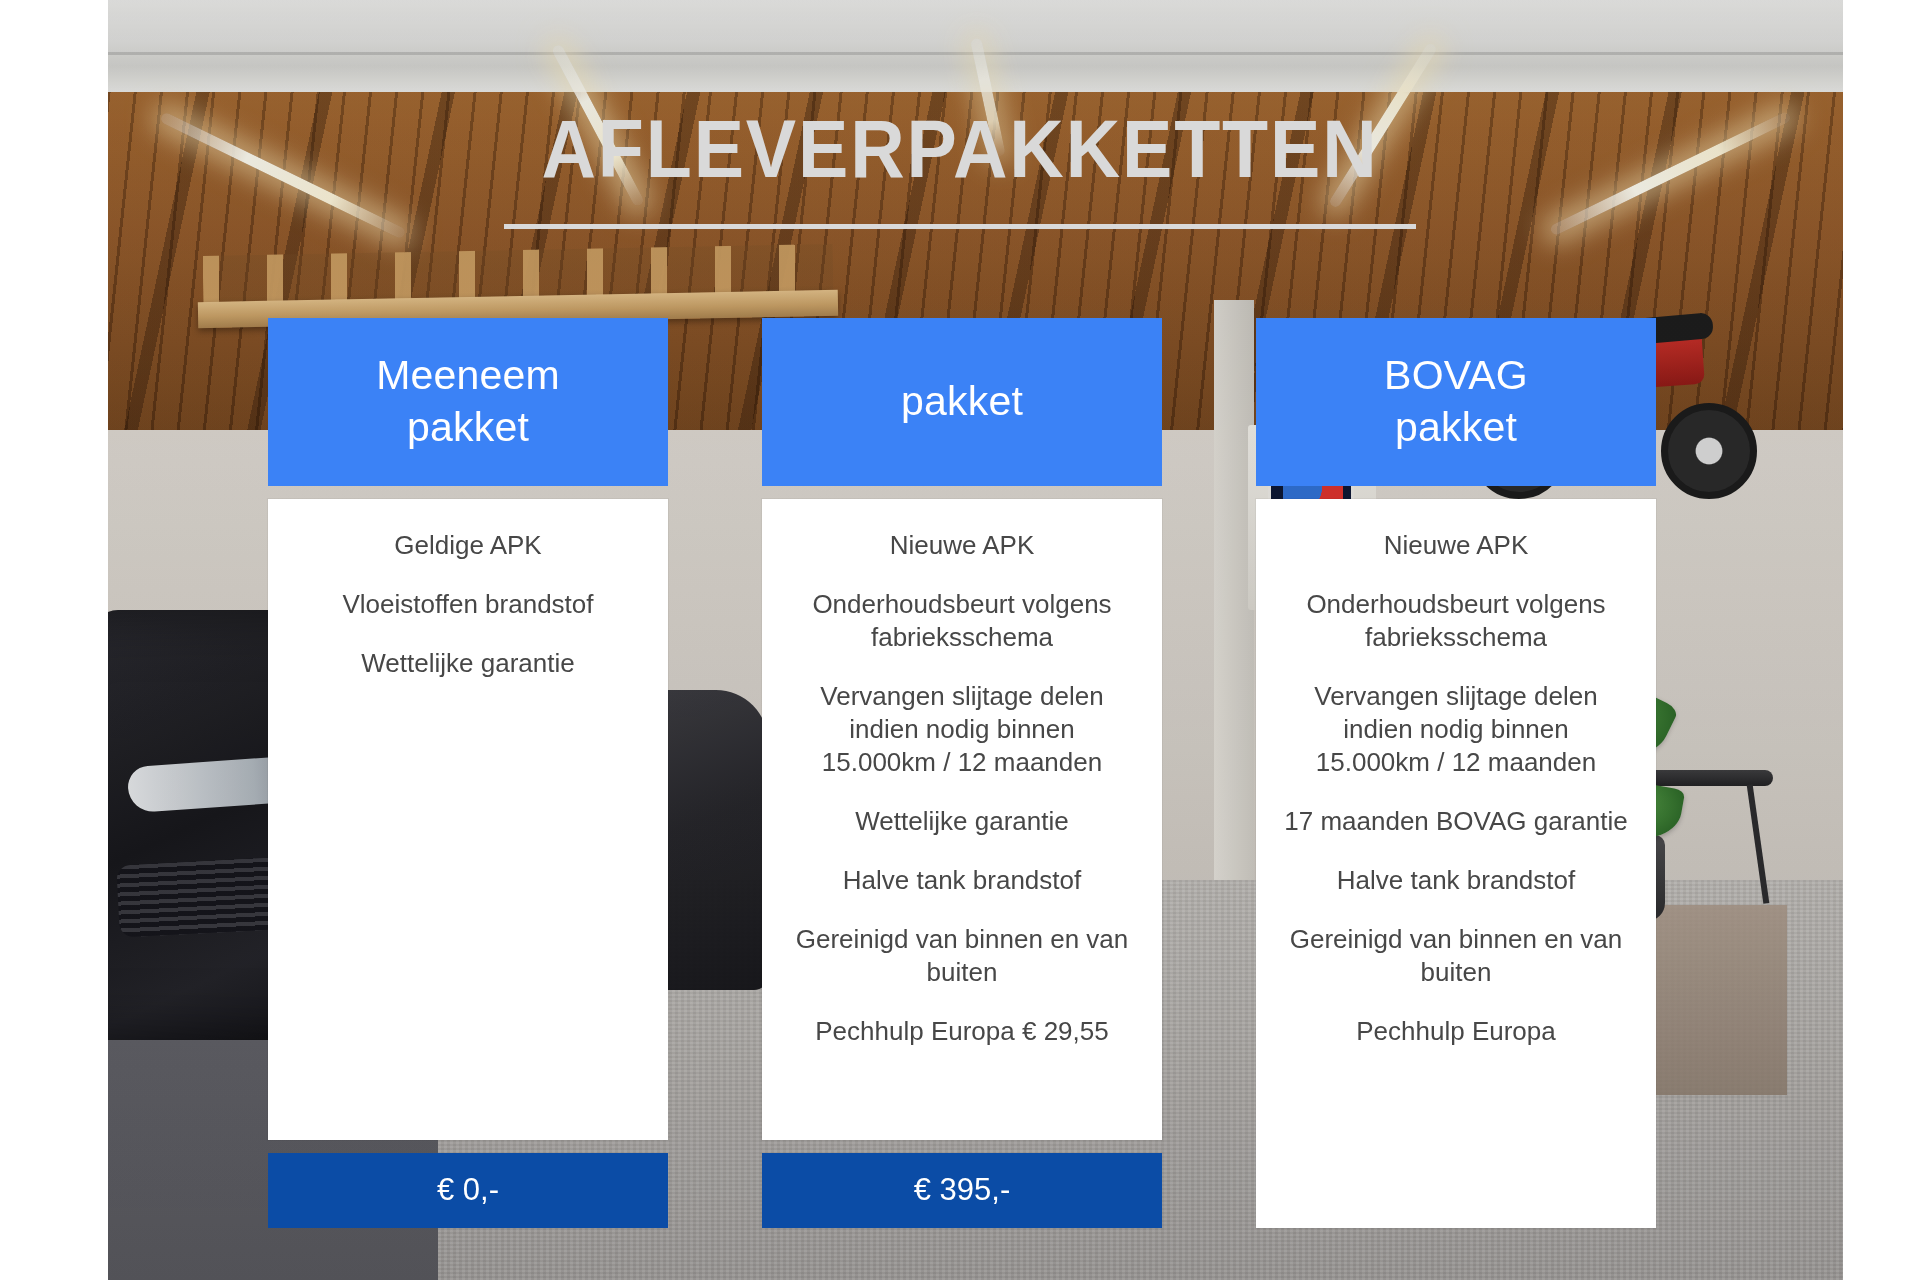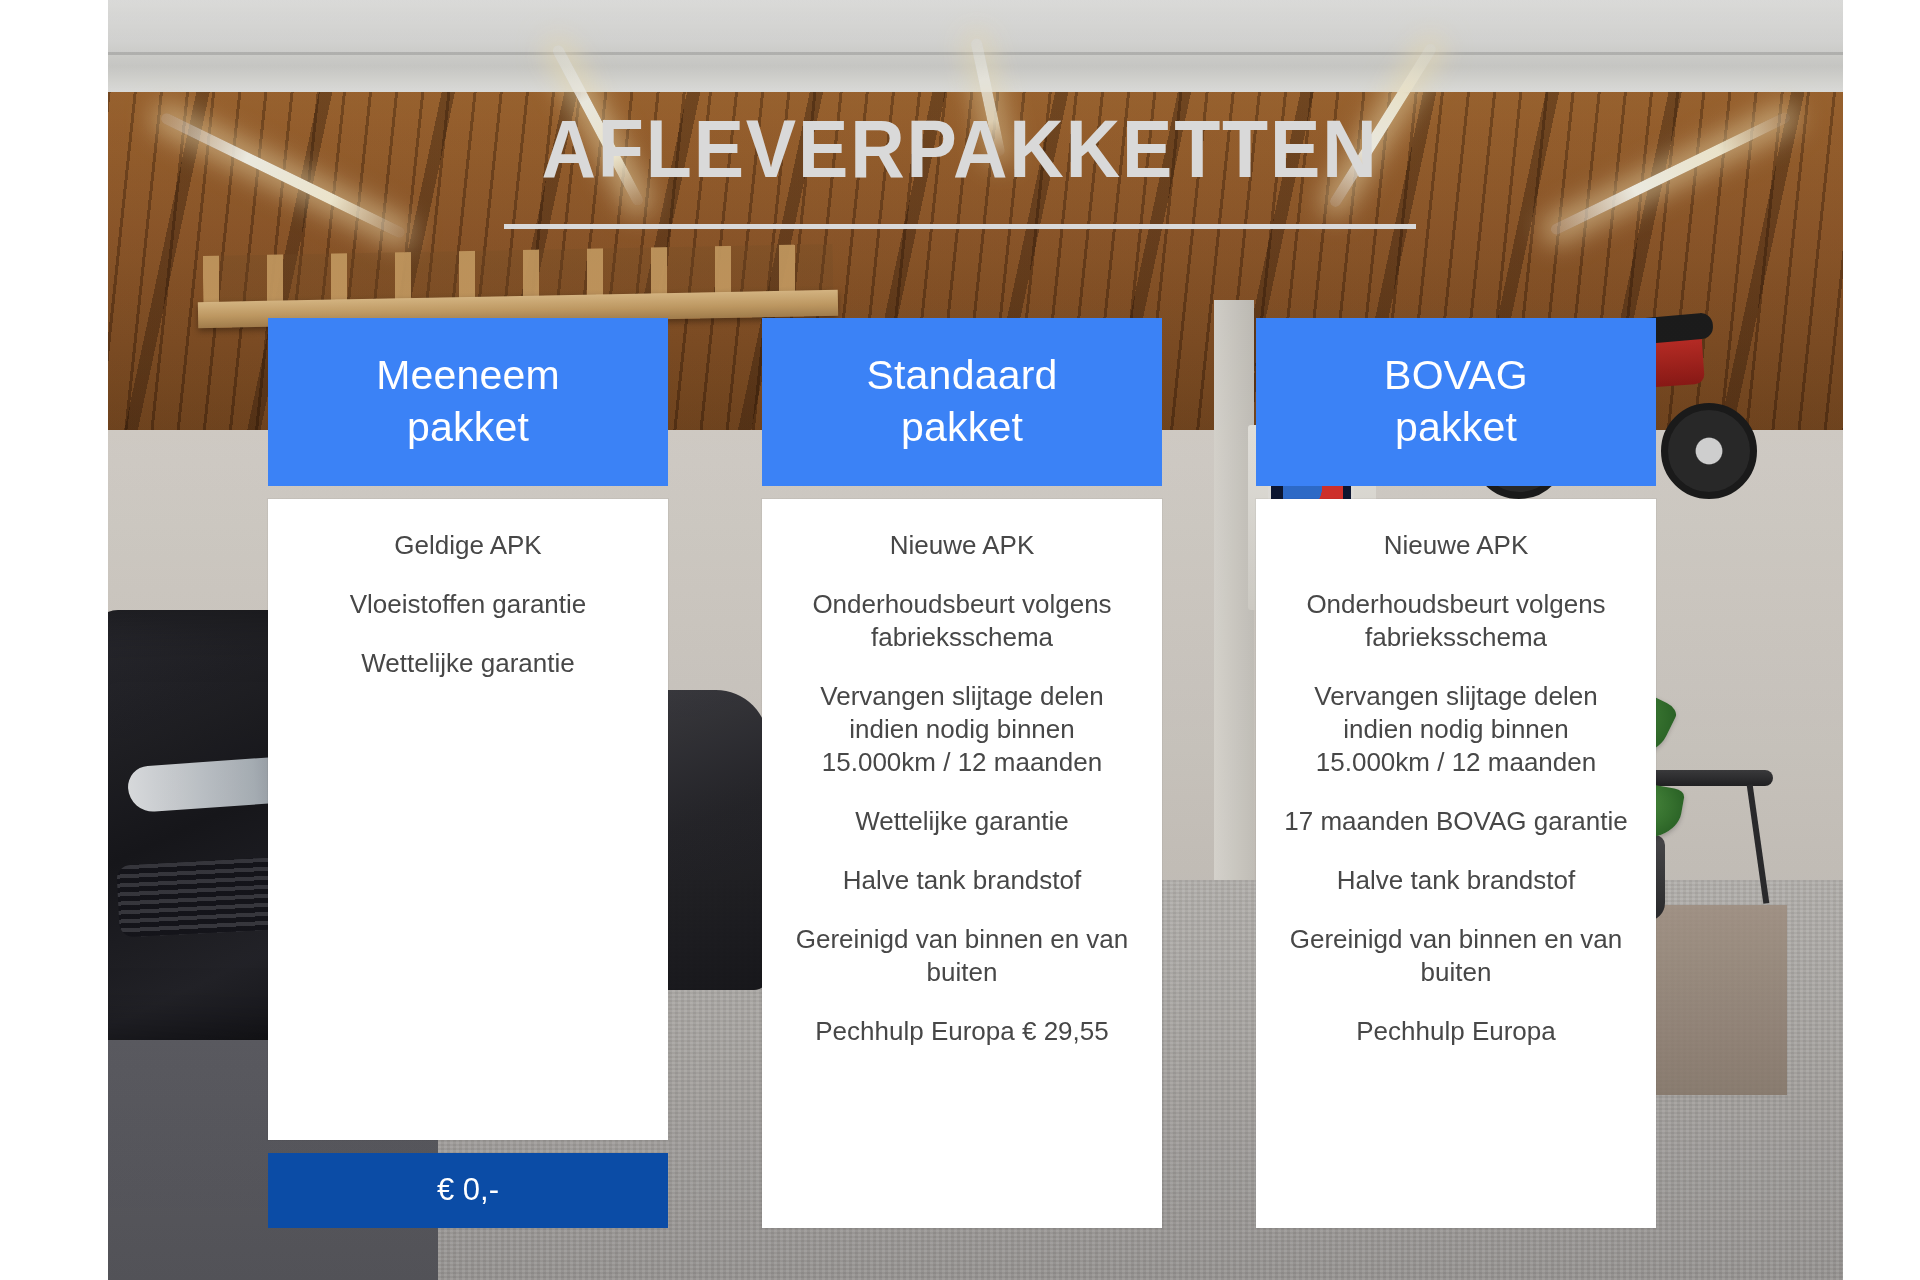--- a/index.html
+++ b/index.html
@@ -380,42 +380,42 @@
 
     <div class="card">
       <div class="card-head">
         <div>
           <span>Meeneem</span>
           <span>pakket</span>
         </div>
       </div>
       <div class="card-body">
         <div class="feature">Geldige APK</div>
-        <div class="feature">Vloeistoffen garantie</div>
+        <div class="feature">Vloeistoffen brandstof</div>
         <div class="feature">Wettelijke garantie</div>
       </div>
       <div class="card-foot">€ 0,-</div>
     </div>
 
     <div class="card">
       <div class="card-head">
         <div>
-          <span>Standaard</span>
           <span>pakket</span>
         </div>
       </div>
       <div class="card-body">
         <div class="feature">Nieuwe APK</div>
         <div class="feature">Onderhoudsbeurt volgens fabrieksschema</div>
         <div class="feature">Vervangen slijtage delen indien nodig binnen 15.000km / 12 maanden</div>
         <div class="feature">Wettelijke garantie</div>
         <div class="feature">Halve tank brandstof</div>
         <div class="feature">Gereinigd van binnen en van buiten</div>
         <div class="feature">Pechhulp Europa € 29,55</div>
       </div>
+      <div class="card-foot">€ 395,-</div>
     </div>
 
     <div class="card">
       <div class="card-head">
         <div>
           <span>BOVAG</span>
           <span>pakket</span>
         </div>
       </div>
       <div class="card-body">

